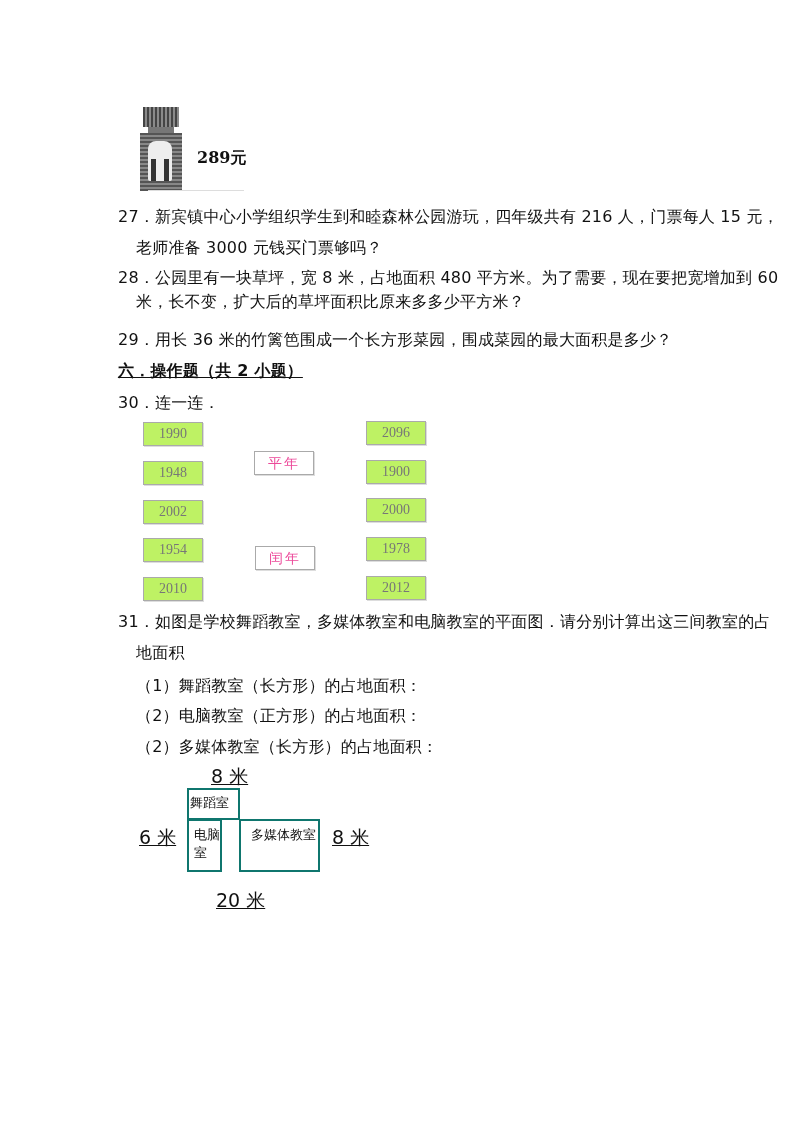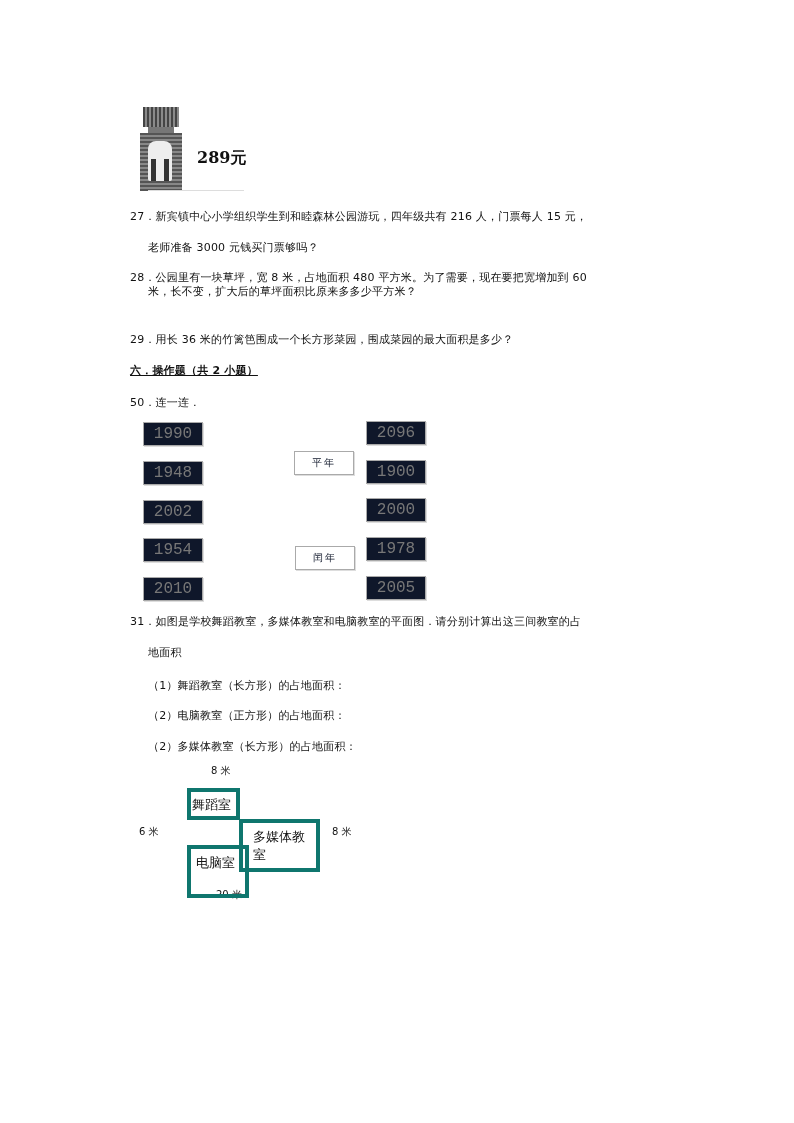--- a/index.html
+++ b/index.html
@@ -1,40 +1,40 @@
 <!DOCTYPE html>
 <html><head>
 <meta charset="utf-8">
 <style>
   html, body { margin:0; padding:0; background:#ffffff; }
   body { width:794px; height:1123px; position:relative; overflow:hidden;
          font-family:"DejaVu Sans","Liberation Sans",sans-serif; color:#111; }
-  .line { position:absolute; font-size:11px; line-height:20px; white-space:nowrap; letter-spacing:0.2px;margin-left:12px; }
+  .line { position:absolute; font-size:16px; line-height:20px; white-space:nowrap; letter-spacing:0.2px; }
   .bold { font-weight:bold;text-decoration:underline; }
   
   .jar { position:absolute; left:140px; top:107px; width:42px; height:84px; }
   .jar-lid { position:absolute; left:3px; top:0; width:36px; height:20px; background:#5a5a5a;
              background-image:repeating-linear-gradient(90deg,#444 0 2px,#8a8a8a 2px 4px); }
   .jar-neck { position:absolute; left:8px; top:20px; width:26px; height:6px; background:#777; }
   .jar-body { position:absolute; left:0; top:26px; width:42px; height:58px; background:#6a6a6a;
               background-image:repeating-linear-gradient(0deg,#555 0 2px,#888 2px 4px); }
   .jar-label { position:absolute; left:8px; top:8px; width:24px; height:40px; background:#eee; border-radius:8px 8px 2px 2px; }
   .jar-leg { position:absolute; top:18px; width:5px; height:22px; background:#333; }
   .price { position:absolute; left:197px; top:148px; font-family:"DejaVu Serif","Liberation Serif",serif; font-weight:bold; font-size:16px; }
   .baseline { position:absolute; left:148px; top:190px; width:96px; height:1px; background:#ddd; }
   
   .ybox { position:absolute; width:58px; height:22px; border:1px solid #aaa; box-shadow:1px 1px 0 #ddd;
-          font-family:Liberation Mono, monospace; font-size:16px; color:#777;
-          text-align:center; line-height:22px; background:#0f172a; }
+          font-family:Liberation Serif, serif; font-size:14px; color:#777;
+          text-align:center; line-height:22px; background:#bef264; }
   .cbox { position:absolute; width:58px; height:22px; border:1px solid #aaa; box-shadow:1px 1px 0 #ddd;
-          font-family:"DejaVu Serif","Liberation Serif",serif; font-size:10px; color:#0f172a;
-          text-align:center; line-height:22px; letter-spacing:2px;margin-left:40px; }
+          font-family:"DejaVu Serif","Liberation Serif",serif; font-size:14px; color:#ec4899;
+          text-align:center; line-height:22px; letter-spacing:2px; }
   
-  .room { position:absolute; border:4px solid #0f766e; box-sizing:border-box; font-size:13px; }
-  .dim { position:absolute; font-size:10px; }
+  .room { position:absolute; border:2px solid #0f766e; box-sizing:border-box; font-size:13px; }
+  .dim { position:absolute; font-size:19px;text-decoration:underline; }
 </style>
 </head>
 <body>
 
 <div class="jar">
   <div class="jar-lid"></div>
   <div class="jar-neck"></div>
   <div class="jar-body">
     <div class="jar-label">
       <div class="jar-leg" style="left:3px"></div>
@@ -42,55 +42,55 @@
     </div>
   </div>
 </div>
 <div class="price">289元</div>
 <div class="baseline"></div>
 
 <div class="line" style="left:118px;top:207px">27．新宾镇中心小学组织学生到和睦森林公园游玩，四年级共有 216 人，门票每人 15 元，</div>
 <div class="line" style="left:136px;top:238px">老师准备 3000 元钱买门票够吗？</div>
 
 <div class="line" style="left:118px;top:268px">28．公园里有一块草坪，宽 8 米，占地面积 480 平方米。为了需要，现在要把宽增加到 60</div>
-<div class="line" style="left:136px;top:282px">米，长不变，扩大后的草坪面积比原来多多少平方米？</div>
+<div class="line" style="left:136px;top:292px">米，长不变，扩大后的草坪面积比原来多多少平方米？</div>
 
 <div class="line" style="left:118px;top:330px">29．用长 36 米的竹篱笆围成一个长方形菜园，围成菜园的最大面积是多少？</div>
 
 <div class="line bold" style="left:118px;top:361px">六．操作题（共 2 小题）</div>
 
-<div class="line" style="left:118px;top:393px">50．连一连．</div>
+<div class="line" style="left:118px;top:393px">30．连一连．</div>
 
 <div class="ybox" style="left:143px;top:422px">1990</div>
 <div class="ybox" style="left:143px;top:461px">1948</div>
 <div class="ybox" style="left:143px;top:500px">2002</div>
 <div class="ybox" style="left:143px;top:538px">1954</div>
 <div class="ybox" style="left:143px;top:577px">2010</div>
 
 <div class="cbox" style="left:254px;top:451px">平年</div>
 <div class="cbox" style="left:255px;top:546px">闰年</div>
 
 <div class="ybox" style="left:366px;top:421px">2096</div>
 <div class="ybox" style="left:366px;top:460px">1900</div>
 <div class="ybox" style="left:366px;top:498px">2000</div>
 <div class="ybox" style="left:366px;top:537px">1978</div>
-<div class="ybox" style="left:366px;top:576px">2005</div>
+<div class="ybox" style="left:366px;top:576px">2012</div>
 
 <div class="line" style="left:118px;top:612px">31．如图是学校舞蹈教室，多媒体教室和电脑教室的平面图．请分别计算出这三间教室的占</div>
 <div class="line" style="left:136px;top:643px">地面积</div>
 <div class="line" style="left:136px;top:676px">（1）舞蹈教室（长方形）的占地面积：</div>
 <div class="line" style="left:136px;top:706px">（2）电脑教室（正方形）的占地面积：</div>
 <div class="line" style="left:136px;top:737px">（2）多媒体教室（长方形）的占地面积：</div>
 
 <div class="dim" style="left:211px;top:764px">8 米</div>
 <div class="dim" style="left:139px;top:825px">6 米</div>
 <div class="dim" style="left:332px;top:825px">8 米</div>
 <div class="dim" style="left:216px;top:888px">20 米</div>
 
 <div class="room" style="left:187px;top:788px;width:53px;height:32px;padding:4px 0 0 1px">
   <span>舞蹈室</span>
 </div>
-<div class="room" style="left:187px;top:845px;width:62px;height:53px;padding:5px 0 12px 5px">
+<div class="room" style="left:187px;top:819px;width:35px;height:53px;padding:5px 0 12px 5px">
   <span>电脑室</span>
 </div>
 <div class="room" style="left:239px;top:819px;width:81px;height:53px;padding:5px 0 0 10px">
   <span>多媒体教室</span>
 </div>
 
 </body></html>

